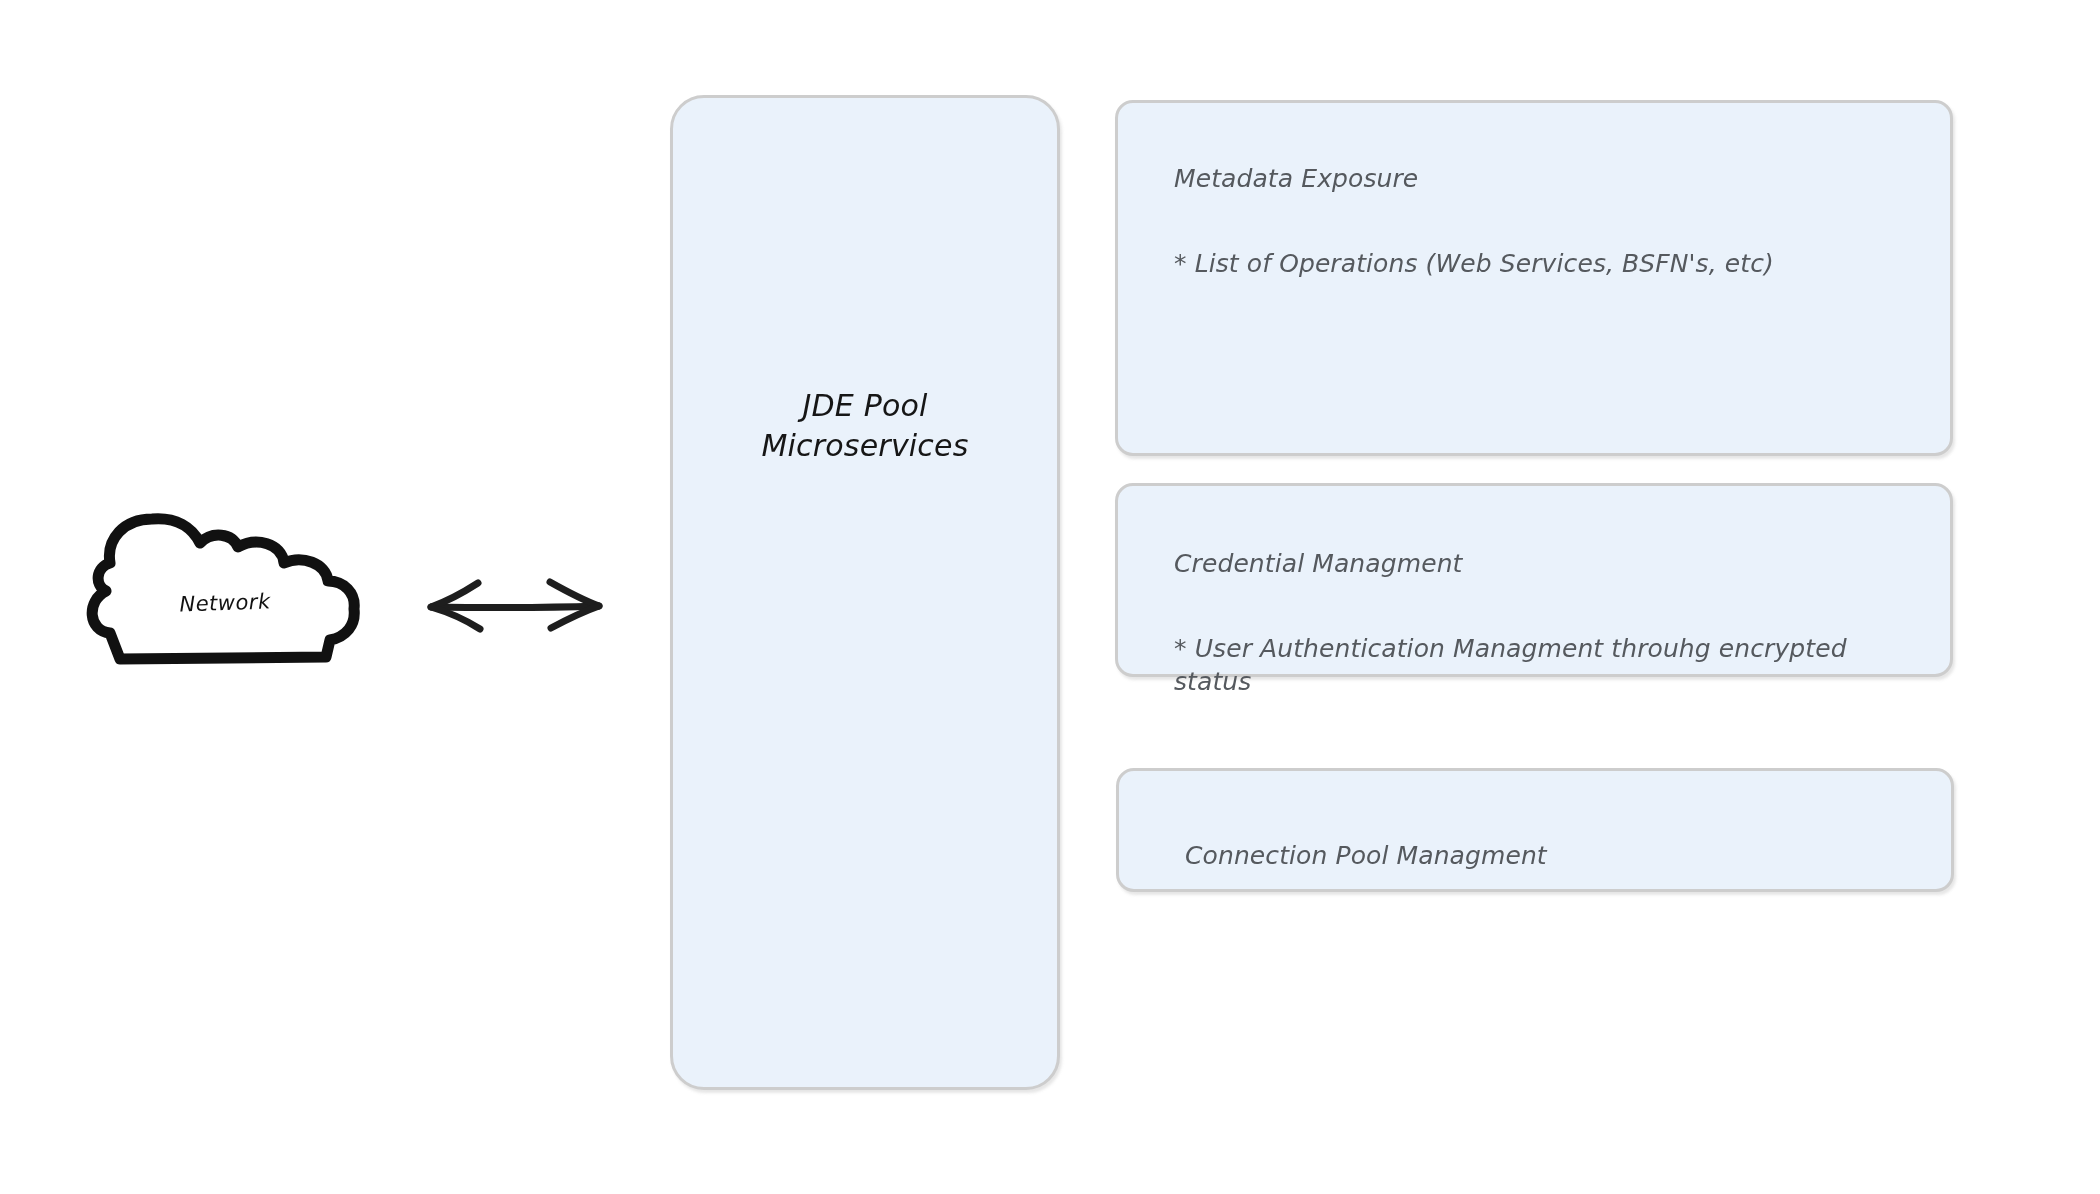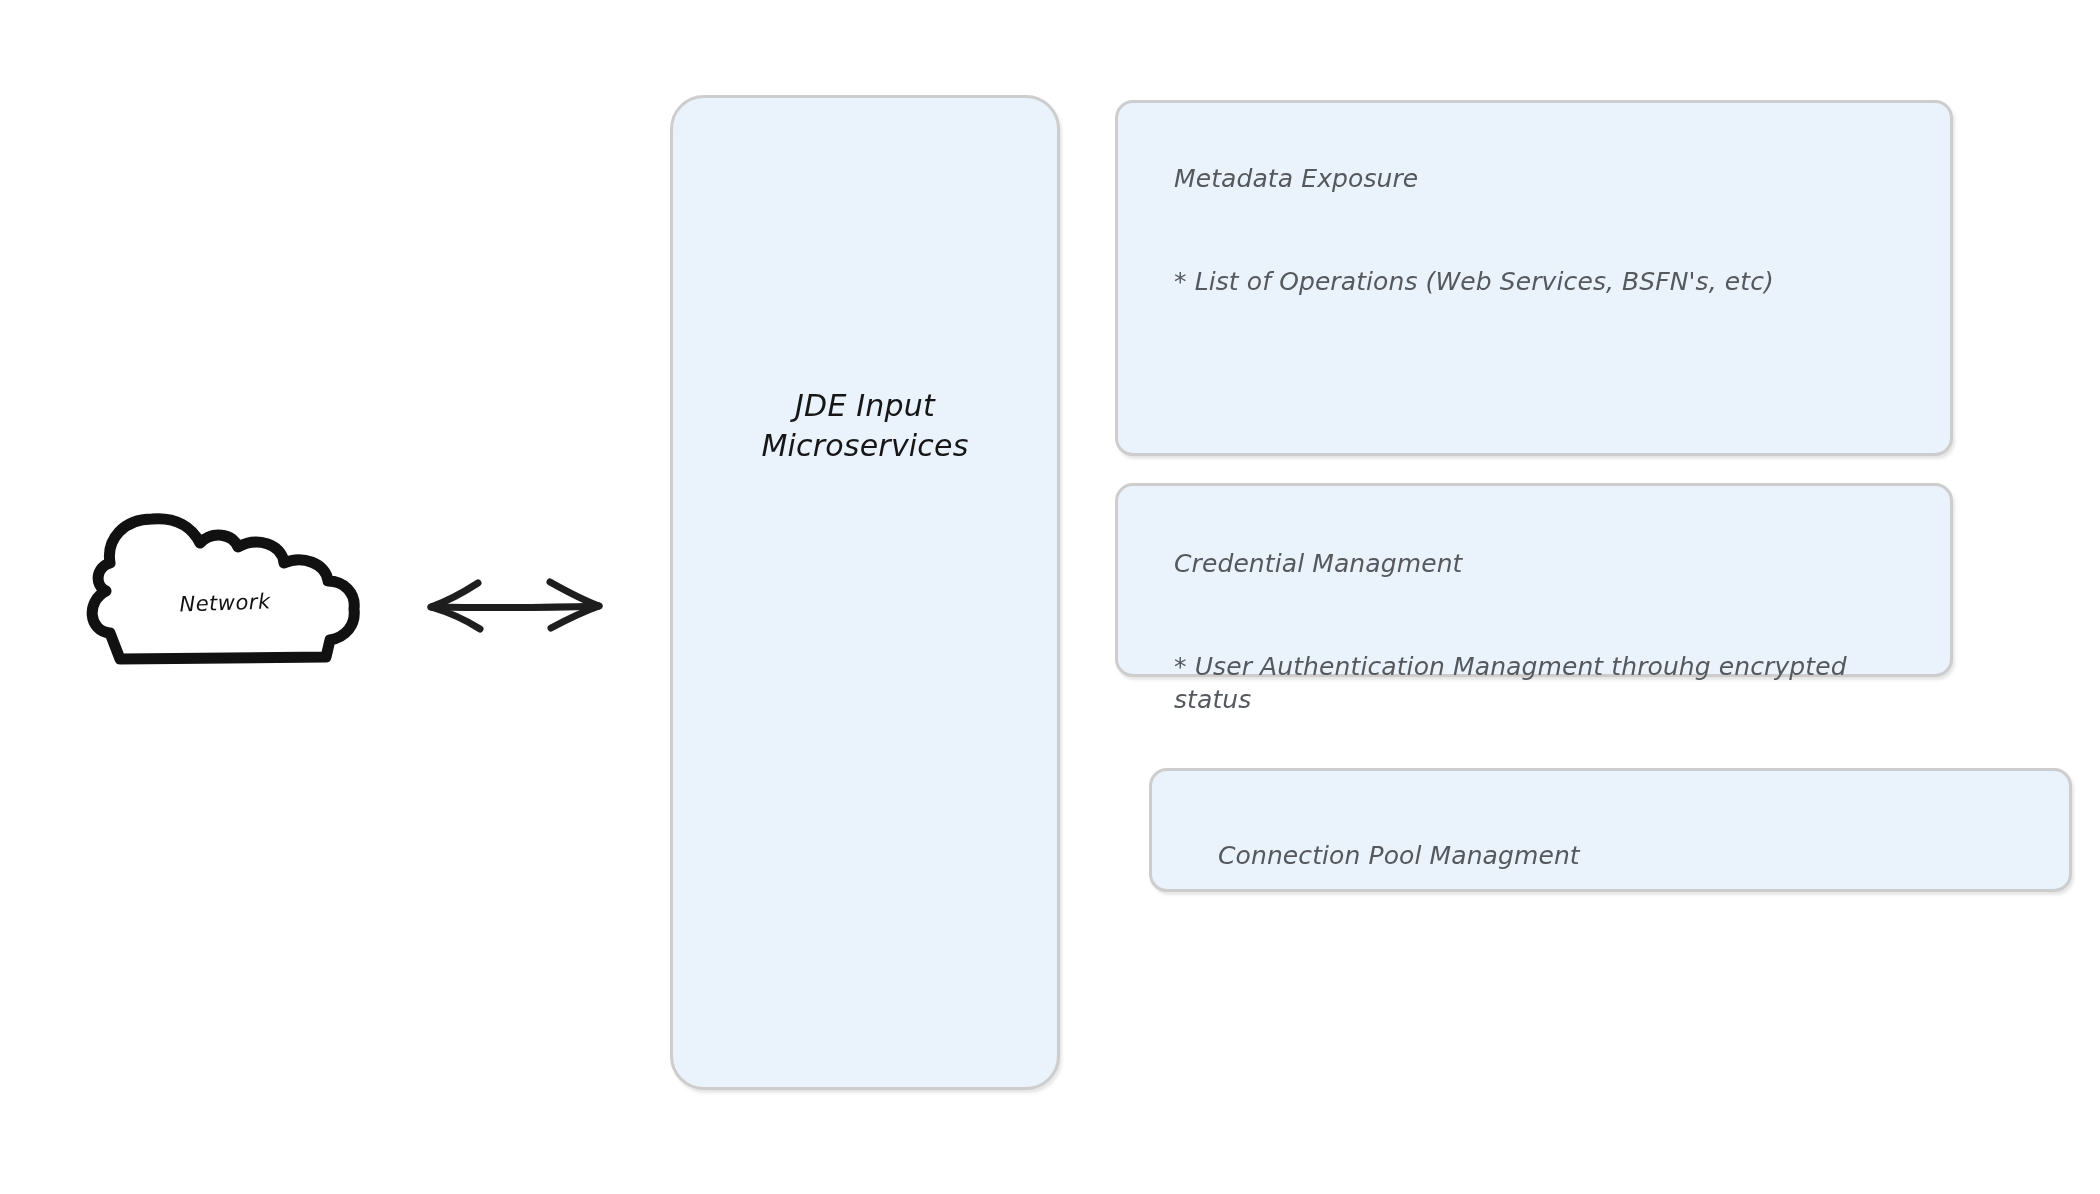--- a/index.html
+++ b/index.html
@@ -102,25 +102,25 @@
     right: 40px;
     font-family: "DejaVu Sans", sans-serif;
     font-style: italic;
     font-size: 25px;
     line-height: 1.33;
     color: #55595e;
     letter-spacing: 0.1px;
     white-space: pre-line;
   }
   .card-line { margin: 0; }
-  .card-line + .card-line { margin-top: 36px; }
+  .card-line + .card-line { margin-top: 18px; }
 
   #card-metadata      { left: 1115px; top: 100px;  width: 838px; height: 356px; }
   #card-credential    { left: 1115px; top: 483px;  width: 838px; height: 194px; }
-  #card-connection    { left: 1149px; top: 768px;  width: 923px; height: 124px; }
+  #card-connection    { left: 1116px; top: 768px;  width: 838px; height: 124px; }
   #card-operation     { left: 1127px; top: 938px;  width: 838px; height: 152px; }
 
   #card-metadata   .card-body { top: 26px; }
   #card-credential .card-body { top: 28px; }
   #card-connection .card-body { left: 66px; top: 35px; }
   #card-operation  .card-body { left: 66px; top: 36px; }
 </style>
 </head>
 <body>
 
@@ -147,21 +147,21 @@
 
   <svg id="link-arrow" viewBox="0 0 190 80" xmlns="http://www.w3.org/2000/svg">
     <path d="M12 37 C 70 38, 120 38, 178 36" fill="none" stroke="#1e1e1e" stroke-width="7" stroke-linecap="round"></path>
     <path d="M58 13 C 44 22, 28 31, 11 37" fill="none" stroke="#1e1e1e" stroke-width="7" stroke-linecap="round"></path>
     <path d="M11 37 C 28 42, 46 50, 60 59" fill="none" stroke="#1e1e1e" stroke-width="7" stroke-linecap="round"></path>
     <path d="M130 12 C 146 21, 163 30, 179 36" fill="none" stroke="#1e1e1e" stroke-width="7" stroke-linecap="round"></path>
     <path d="M179 36 C 162 42, 146 50, 131 58" fill="none" stroke="#1e1e1e" stroke-width="7" stroke-linecap="round"></path>
   </svg>
 
   <div id="microservices-panel">
-    <div id="microservices-title">JDE Input
+    <div id="microservices-title">JDE Pool
 Microservices</div>
   </div>
 
   <div id="card-metadata" class="feature-card">
     <div class="card-body">
       <p class="card-line">Metadata Exposure</p>
       <p class="card-line">* List of Operations (Web Services, BSFN's, etc)</p>
     </div>
   </div>
 

